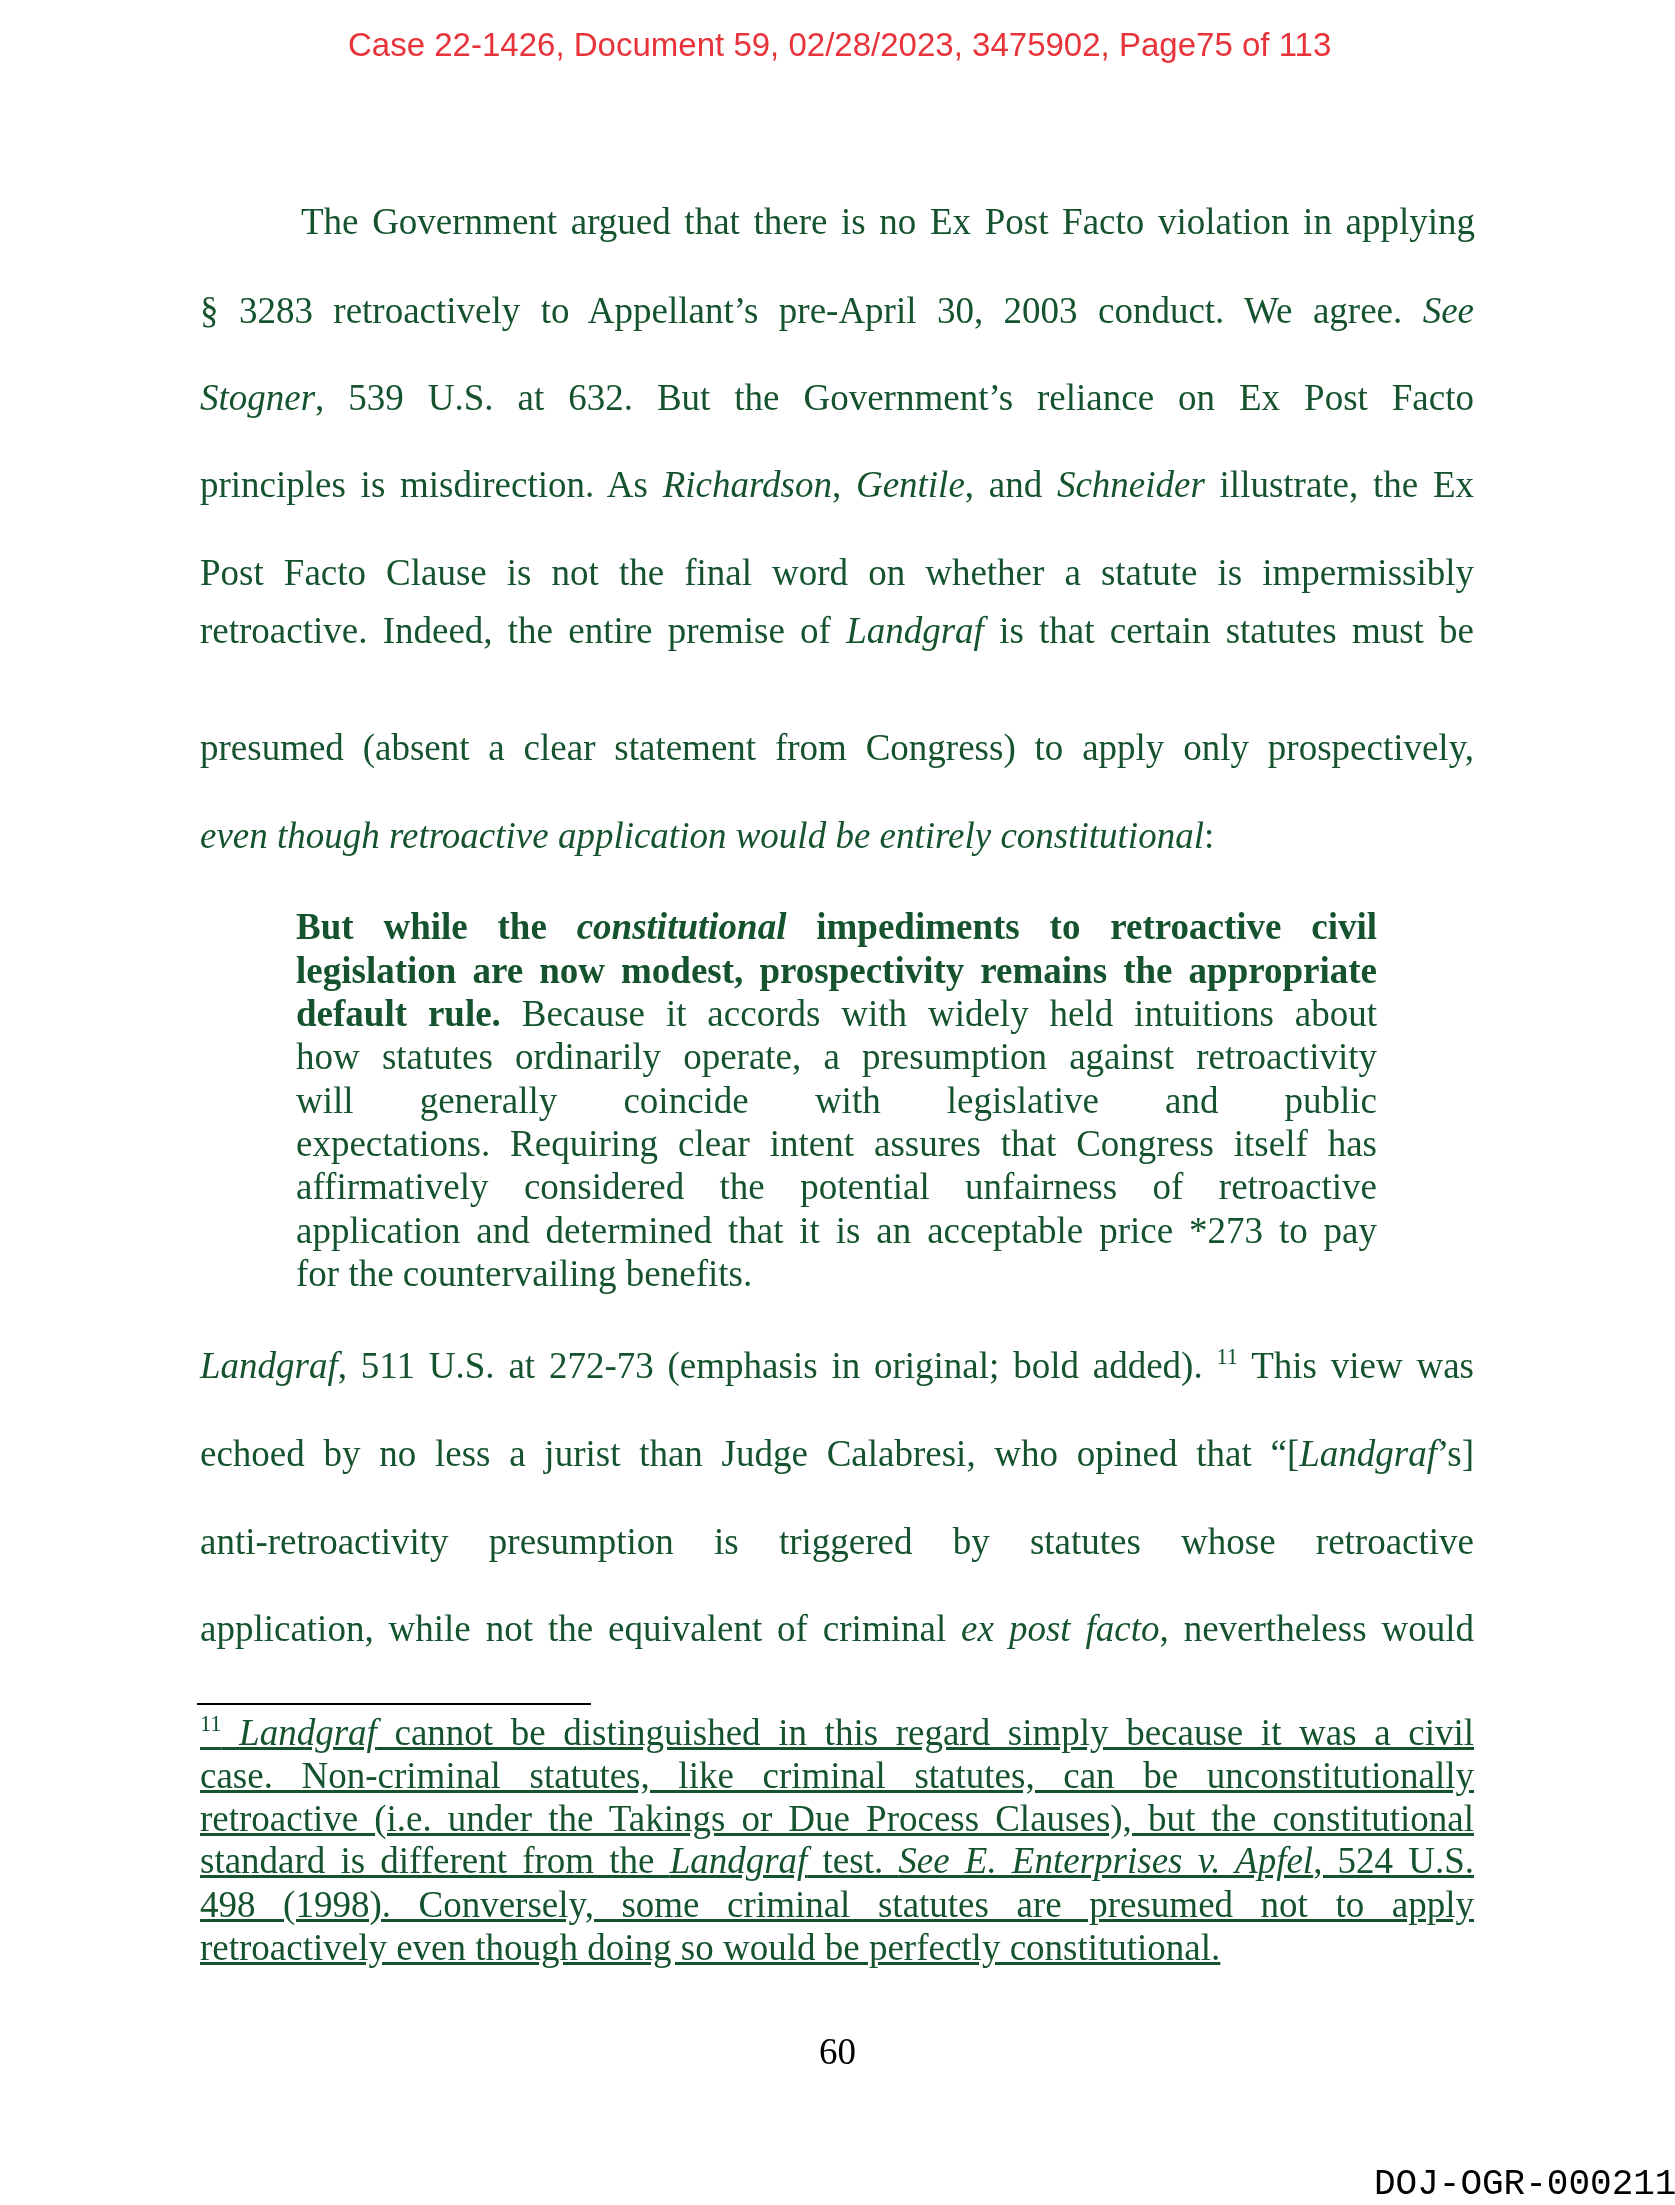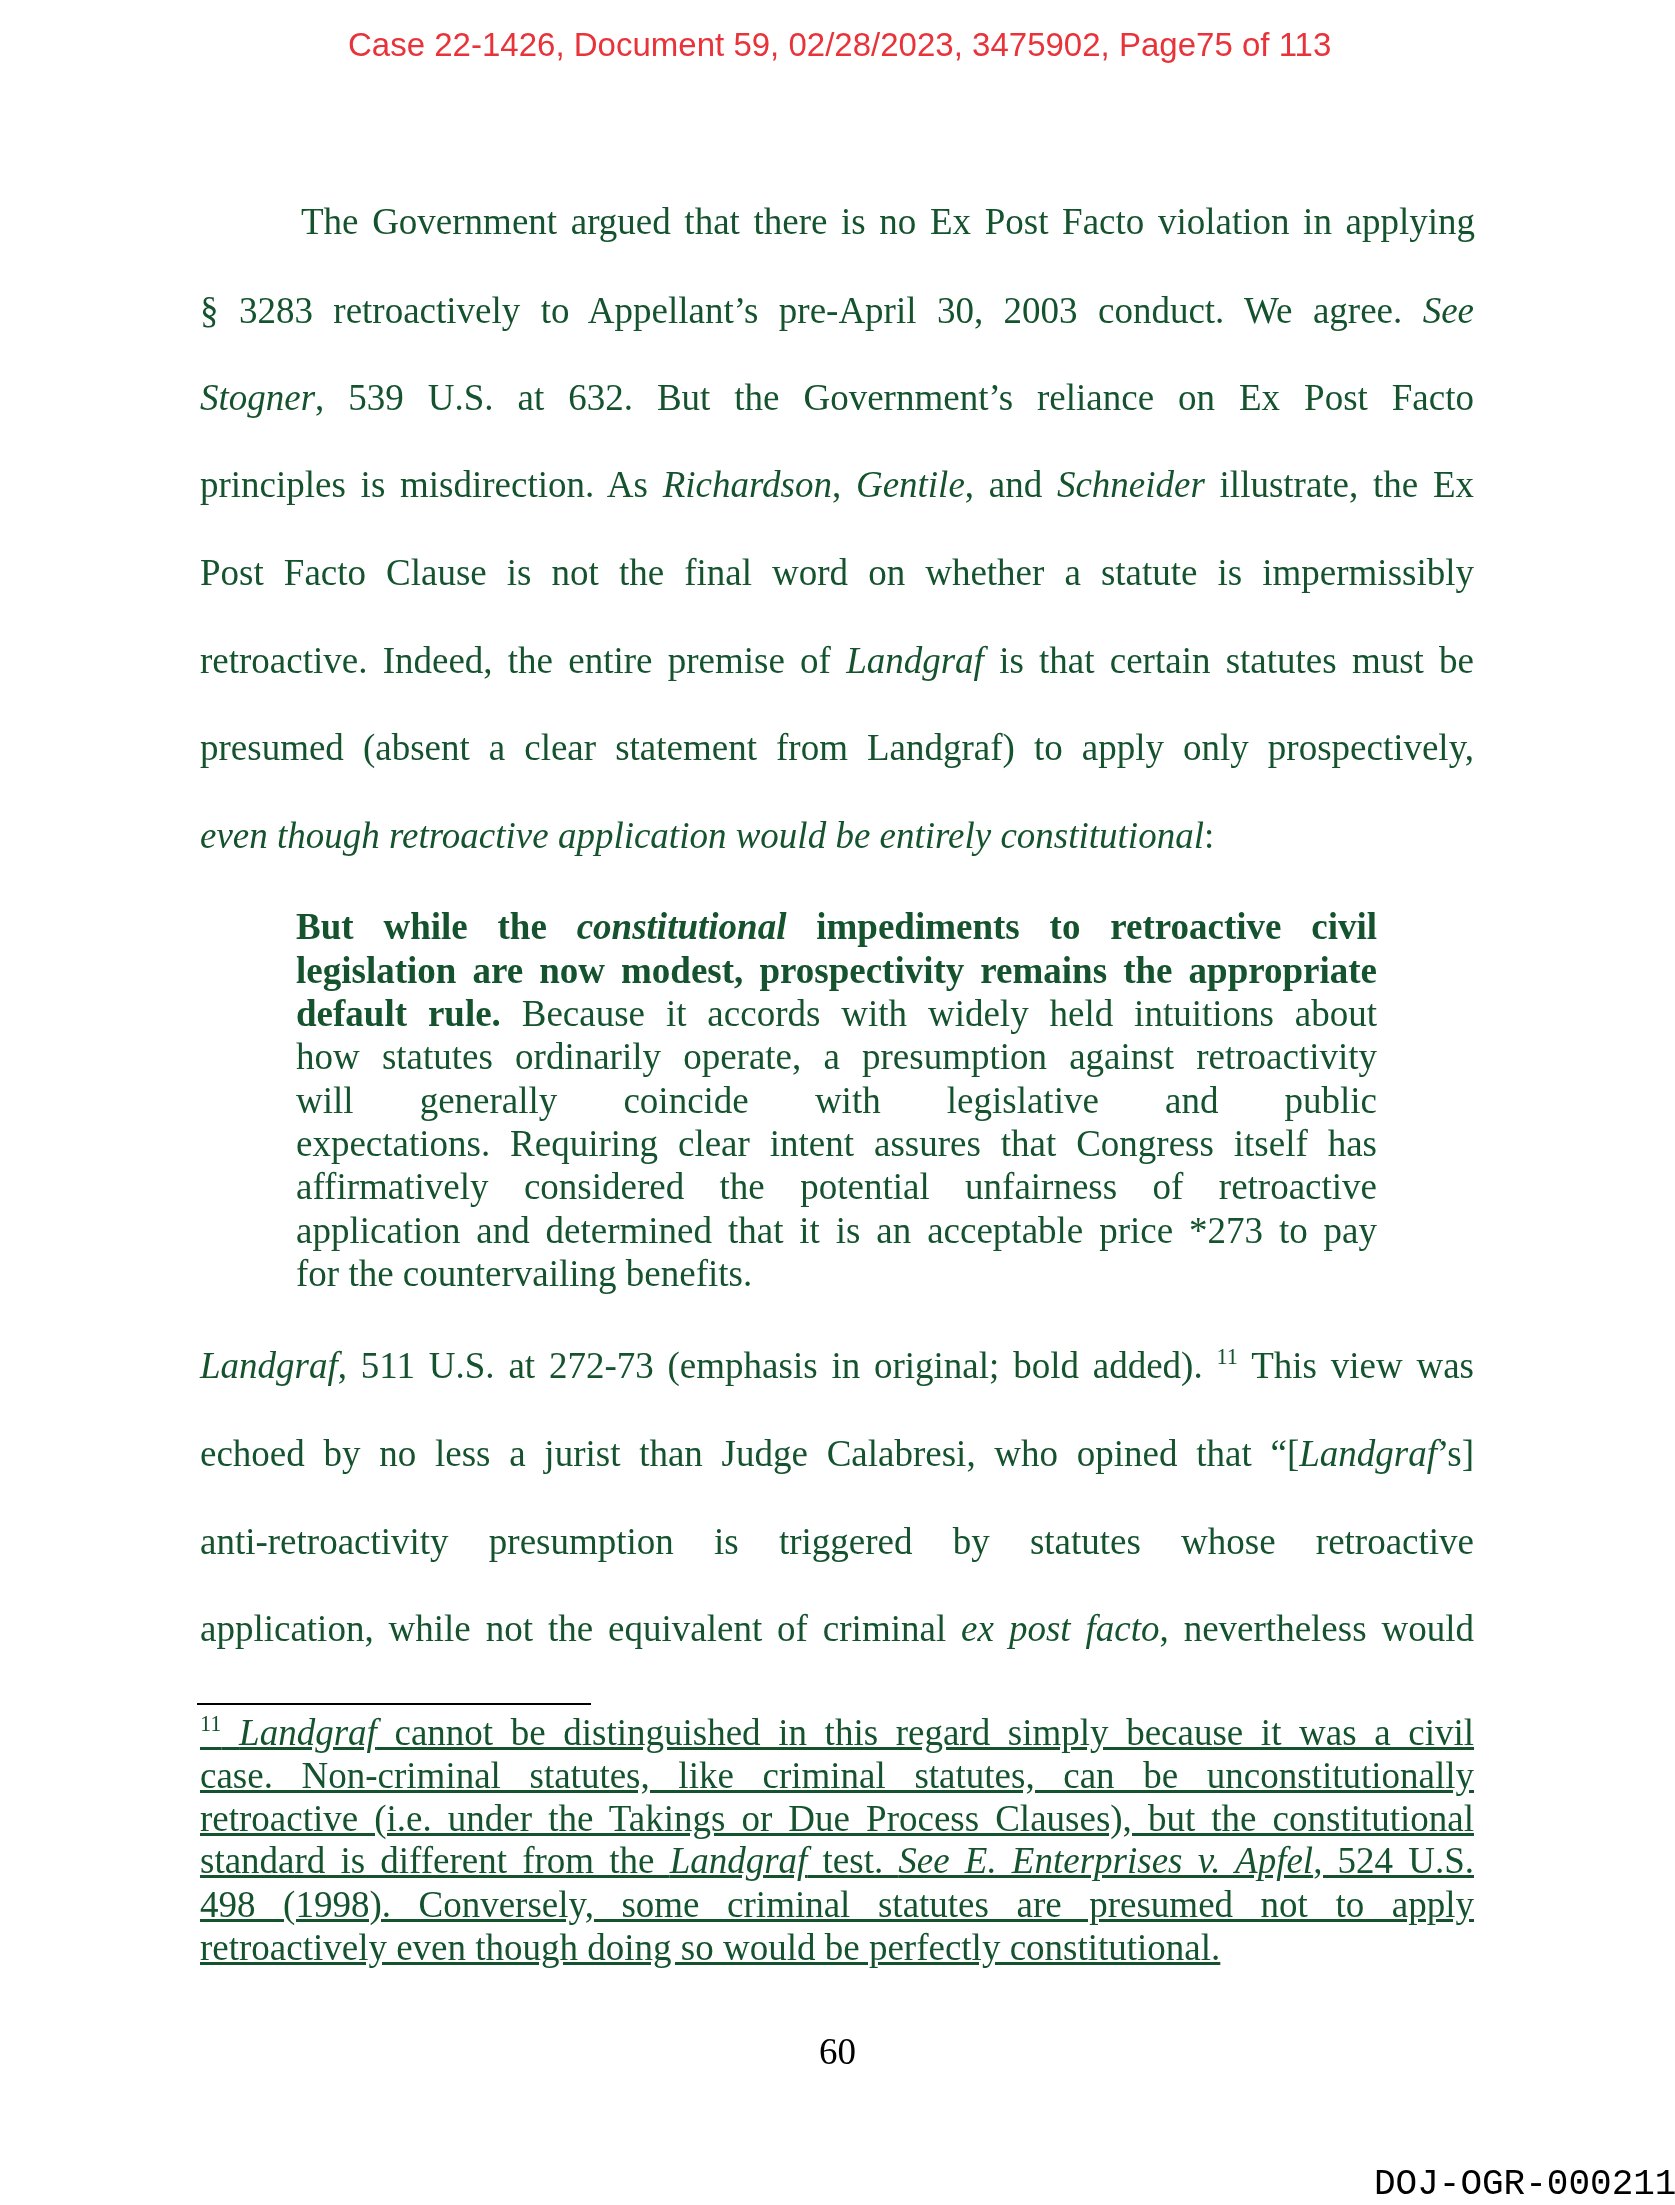--- a/index.html
+++ b/index.html
@@ -46,25 +46,25 @@
     </div>
     <div class="ln body-ln" style="top:375px;">
       <span class="i">Stogner</span><span>, 539 U.S. at 632.  But the Government’s reliance on Ex Post Facto</span>
     </div>
     <div class="ln body-ln" style="top:462px;">
       <span>principles is misdirection.  As </span><span class="i">Richardson</span><span>, </span><span class="i">Gentile</span><span>, and </span><span class="i">Schneider</span><span> illustrate, the Ex</span>
     </div>
     <div class="ln body-ln" style="top:550px;">
       <span>Post Facto Clause is not the final word on whether a statute is impermissibly</span>
     </div>
-    <div class="ln body-ln" style="top:638px;font-family:Liberation Serif, serif;">
+    <div class="ln body-ln" style="top:608px;font-family:Liberation Serif, serif;">
       <span>retroactive.  Indeed, the entire premise of </span><span class="i">Landgraf</span><span> is that certain statutes must be</span>
     </div>
     <div class="ln body-ln" style="top:725px;">
-      <span>presumed (absent a clear statement from Landgraf) to apply only prospectively,</span>
+      <span>presumed (absent a clear statement from Congress) to apply only prospectively,</span>
     </div>
     <div class="ln body-ln last" style="top:813px;">
       <span class="i">even though retroactive application would be entirely constitutional</span><span>:</span>
     </div>
   </div>
 
   <div>
     <div class="ln bq-ln b" style="top:905px;">
       <span>But while the </span><span class="i">constitutional</span><span> impediments to retroactive civil</span>
     </div>

